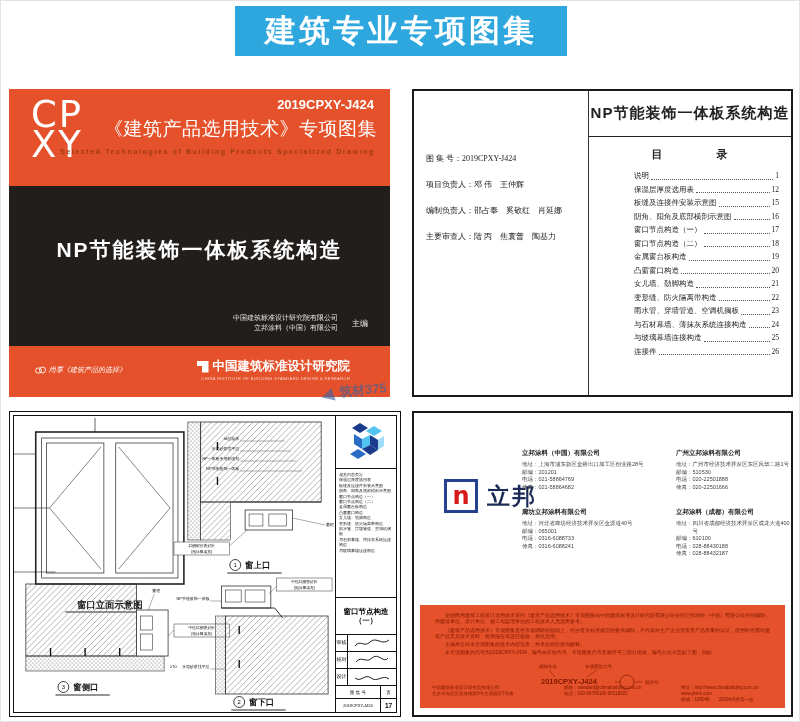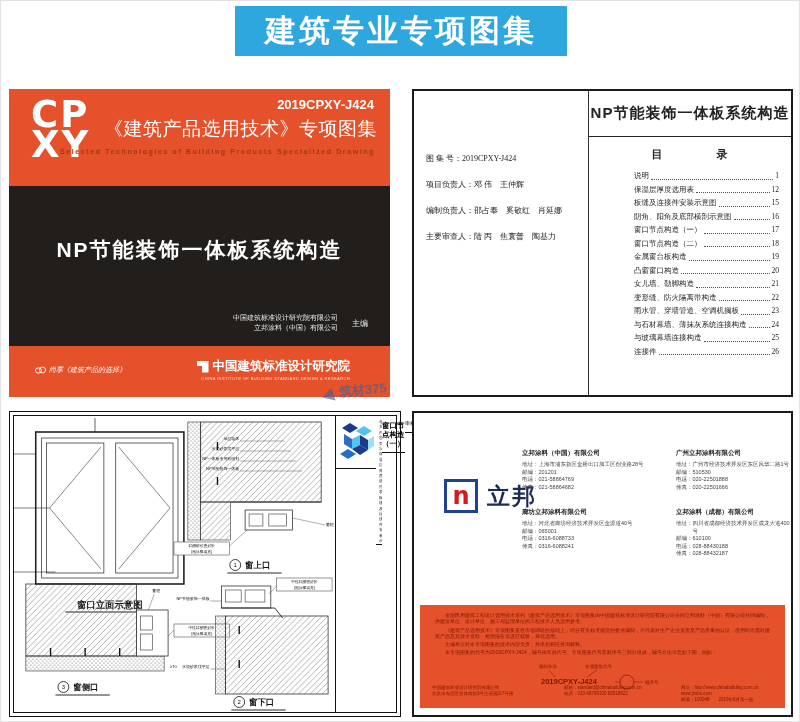--- a/index.html
+++ b/index.html
@@ -6,21 +6,21 @@
   .shot{position:relative;width:800px;height:722px;background:#fff;overflow:hidden;
         font-family:"Liberation Sans",sans-serif;border:1px solid #e3e3e3;box-sizing:border-box;}
 
   
   .banner{position:absolute;left:234px;top:5px;width:332px;height:50px;background:#2EA7DF;
           color:#fff;display:flex;align-items:center;justify-content:center;
           font-size:31px;font-weight:bold;letter-spacing:3px;}
 
   
   .cover{position:absolute;left:8px;top:88px;width:381px;height:308px;background:#E4512A;}
-  .cpxy{position:absolute;left:22px;top:11px;color:#fff;font-weight:bold;font-size:37px;
+  .cpxy{position:absolute;left:22px;top:11px;color:#fff;font-weight:normal;font-size:37px;
         line-height:.82;letter-spacing:2px;font-family:"DejaVu Sans",sans-serif;}
   .cover-code{position:absolute;right:16px;top:8px;color:#fff;font-weight:bold;font-size:13px;}
   .cover-series{position:absolute;right:13px;top:27px;color:#fff;font-weight:normal;font-size:19px;letter-spacing:.5px;}
   .cover-sub{position:absolute;right:15px;top:59px;color:#A03A12;font-size:7px;font-weight:bold;letter-spacing:1.6px;}
   .cover-black{position:absolute;left:0;top:97px;right:0;height:160px;background:#211E1C;}
   .cover-main-title{position:absolute;left:0;right:0;top:50px;text-align:center;color:#fff;
                     font-size:21px;font-weight:bold;letter-spacing:2px;}
   .cover-editors{position:absolute;right:52px;bottom:13px;text-align:right;color:#e8e8e8;
                  font-size:7px;line-height:10px;}
   .cover-editor-role{position:absolute;right:22px;bottom:17px;color:#e8e8e8;font-size:8px;}
@@ -56,21 +56,21 @@
   .toc-row .t-label{white-space:nowrap;margin-left:32px;}
   .toc-row .t-dots{flex:1;border-bottom:1px dotted #555;margin:0 2px 3px 2px;}
   .toc-row .t-page{white-space:nowrap;}
 
   
   .drawpage{position:absolute;left:8px;top:410px;width:392px;height:306px;background:#fff;
             border:1px solid #111;box-sizing:border-box;}
   .draw-frame{position:absolute;left:3px;top:3px;right:3px;bottom:3px;border:1.5px solid #111;}
   .draw-area{position:absolute;left:0;top:0;right:60px;bottom:0;}
   .draw-side{position:absolute;right:0;top:0;bottom:0;width:60px;border-left:1.2px solid #111;
-             display:flex;font-family:"Liberation Sans",sans-serif;}
+             display:flex;flex-direction:column;font-family:"Liberation Sans",sans-serif;}
   .side-logo{height:52px;border-bottom:1px solid #111;display:flex;align-items:center;justify-content:center;}
   .side-index{height:122px;border-bottom:1px solid #111;font-size:4px;line-height:5.4px;
               padding:3px 3px;color:#222;white-space:pre-line;overflow:hidden;}
   .side-title{height:36px;border-bottom:1px solid #111;display:flex;align-items:center;justify-content:center;
               text-align:center;font-size:7.5px;font-weight:bold;white-space:pre-line;line-height:9px;}
   .sig-row{height:16px;border-bottom:1px solid #111;display:flex;align-items:center;}
   .sig-role{width:11px;font-size:5px;line-height:5.5px;text-align:center;border-right:1px solid #111;
             align-self:stretch;display:flex;align-items:center;justify-content:center;}
   .sig-scribble{flex:1;display:flex;align-items:center;justify-content:center;}
   .side-bottom{flex:1;display:grid;grid-template-columns:1fr 15px;grid-template-rows:1fr 1fr;}

